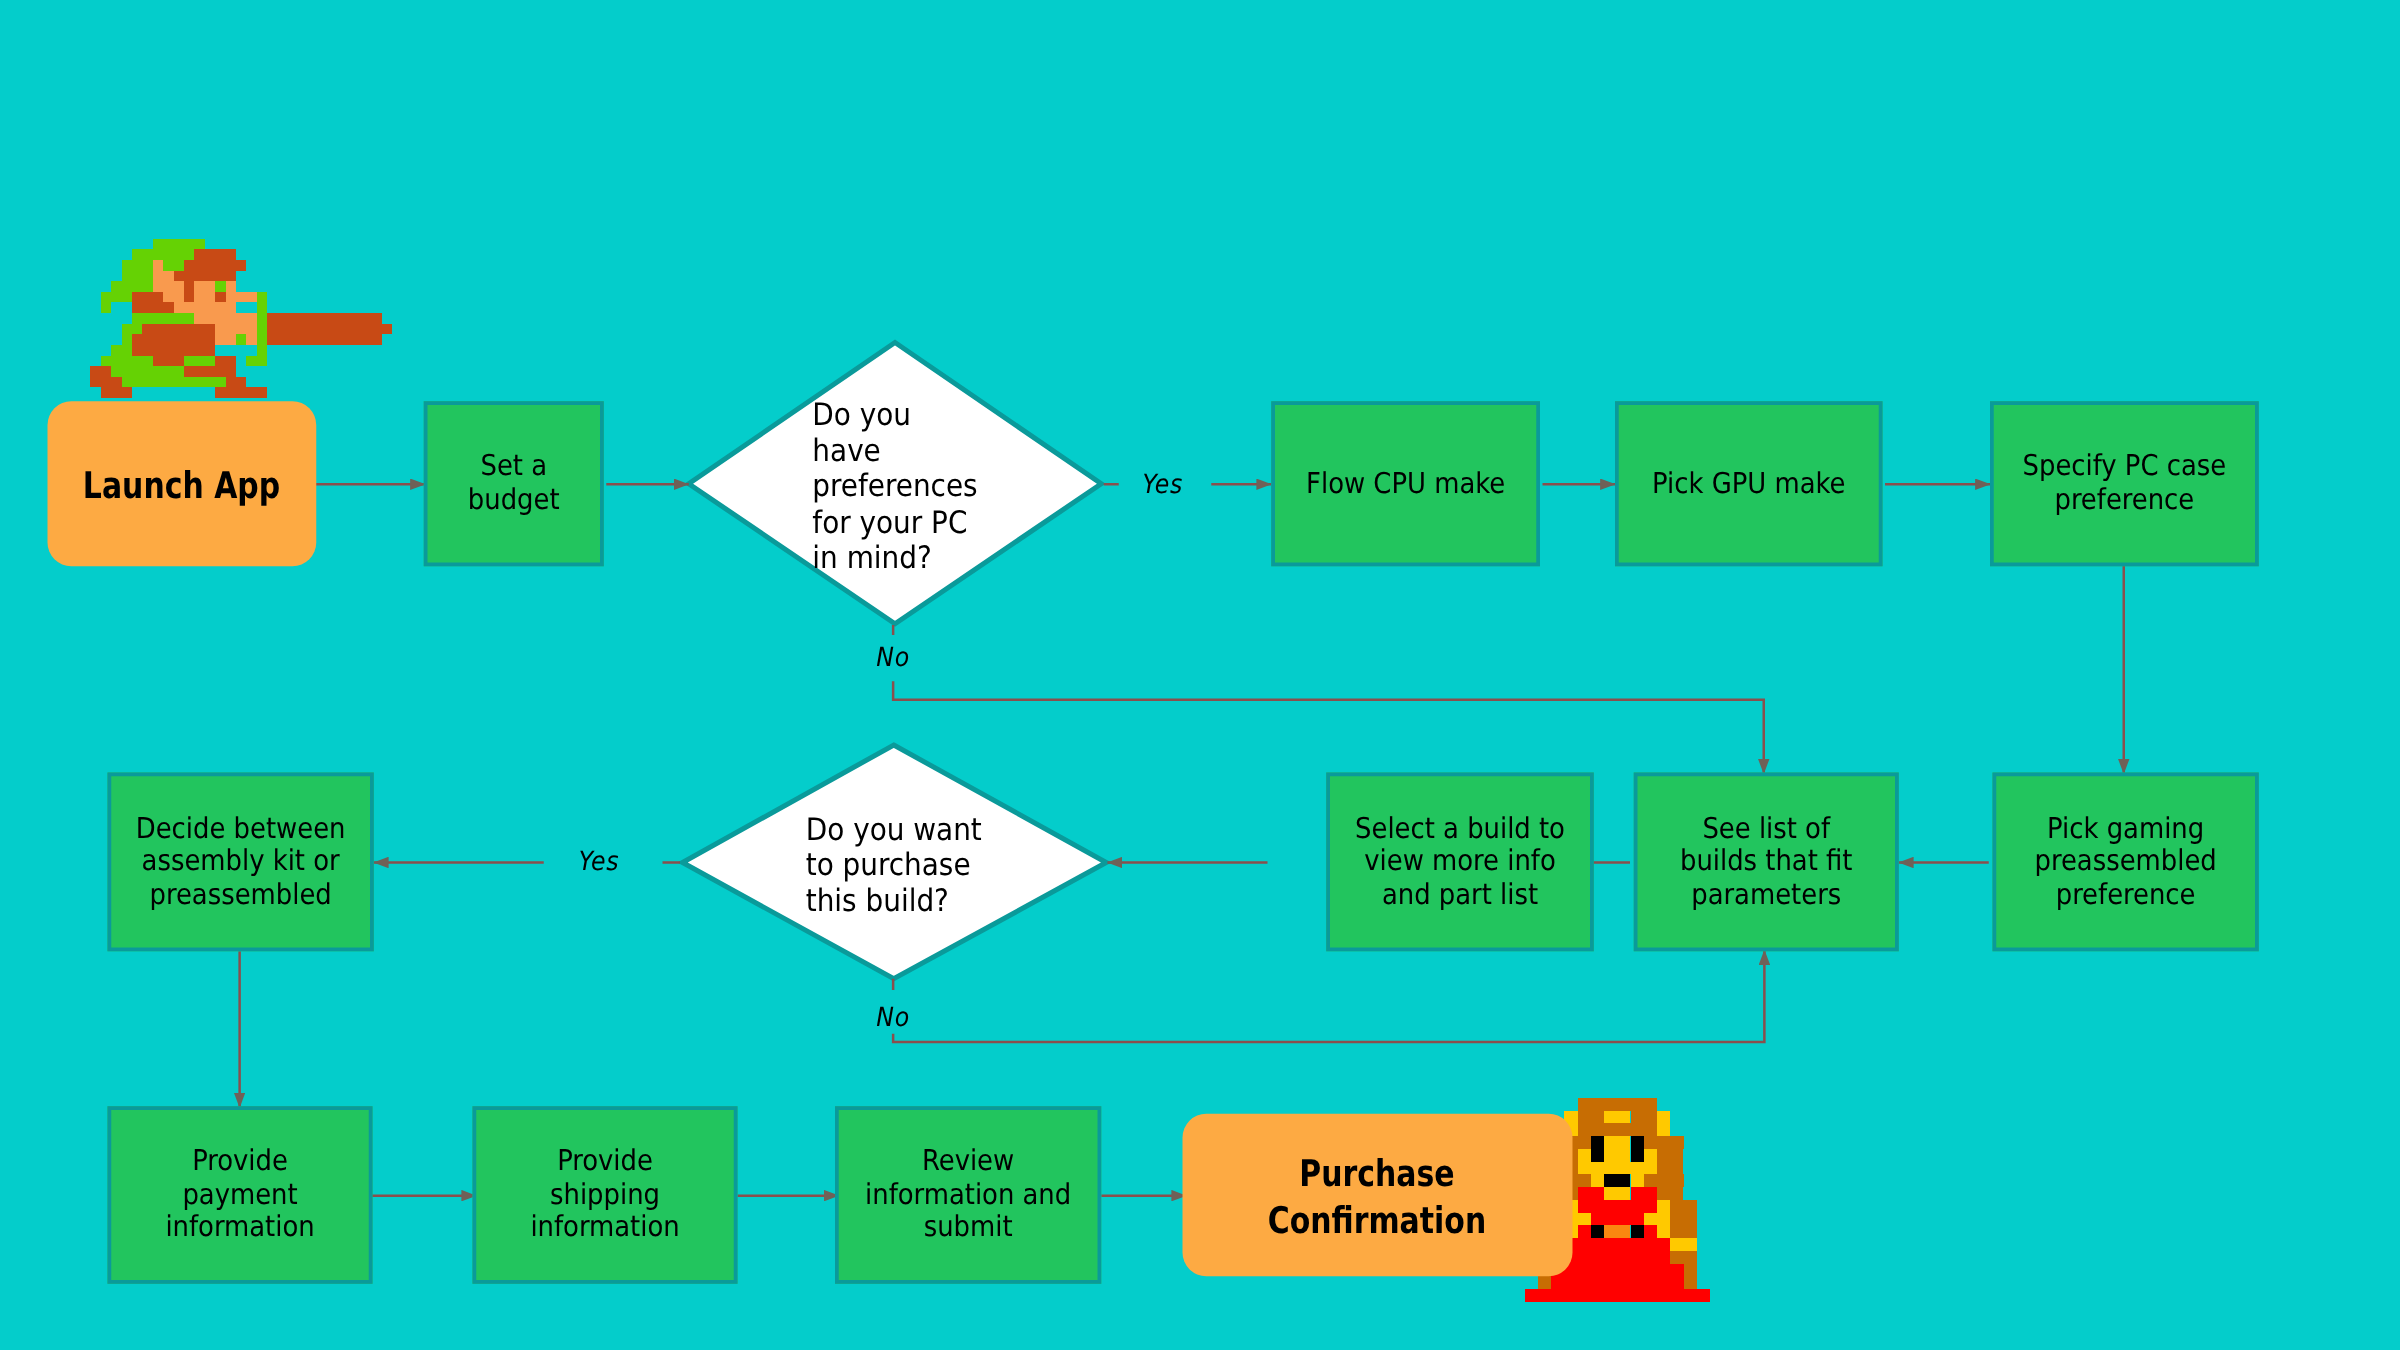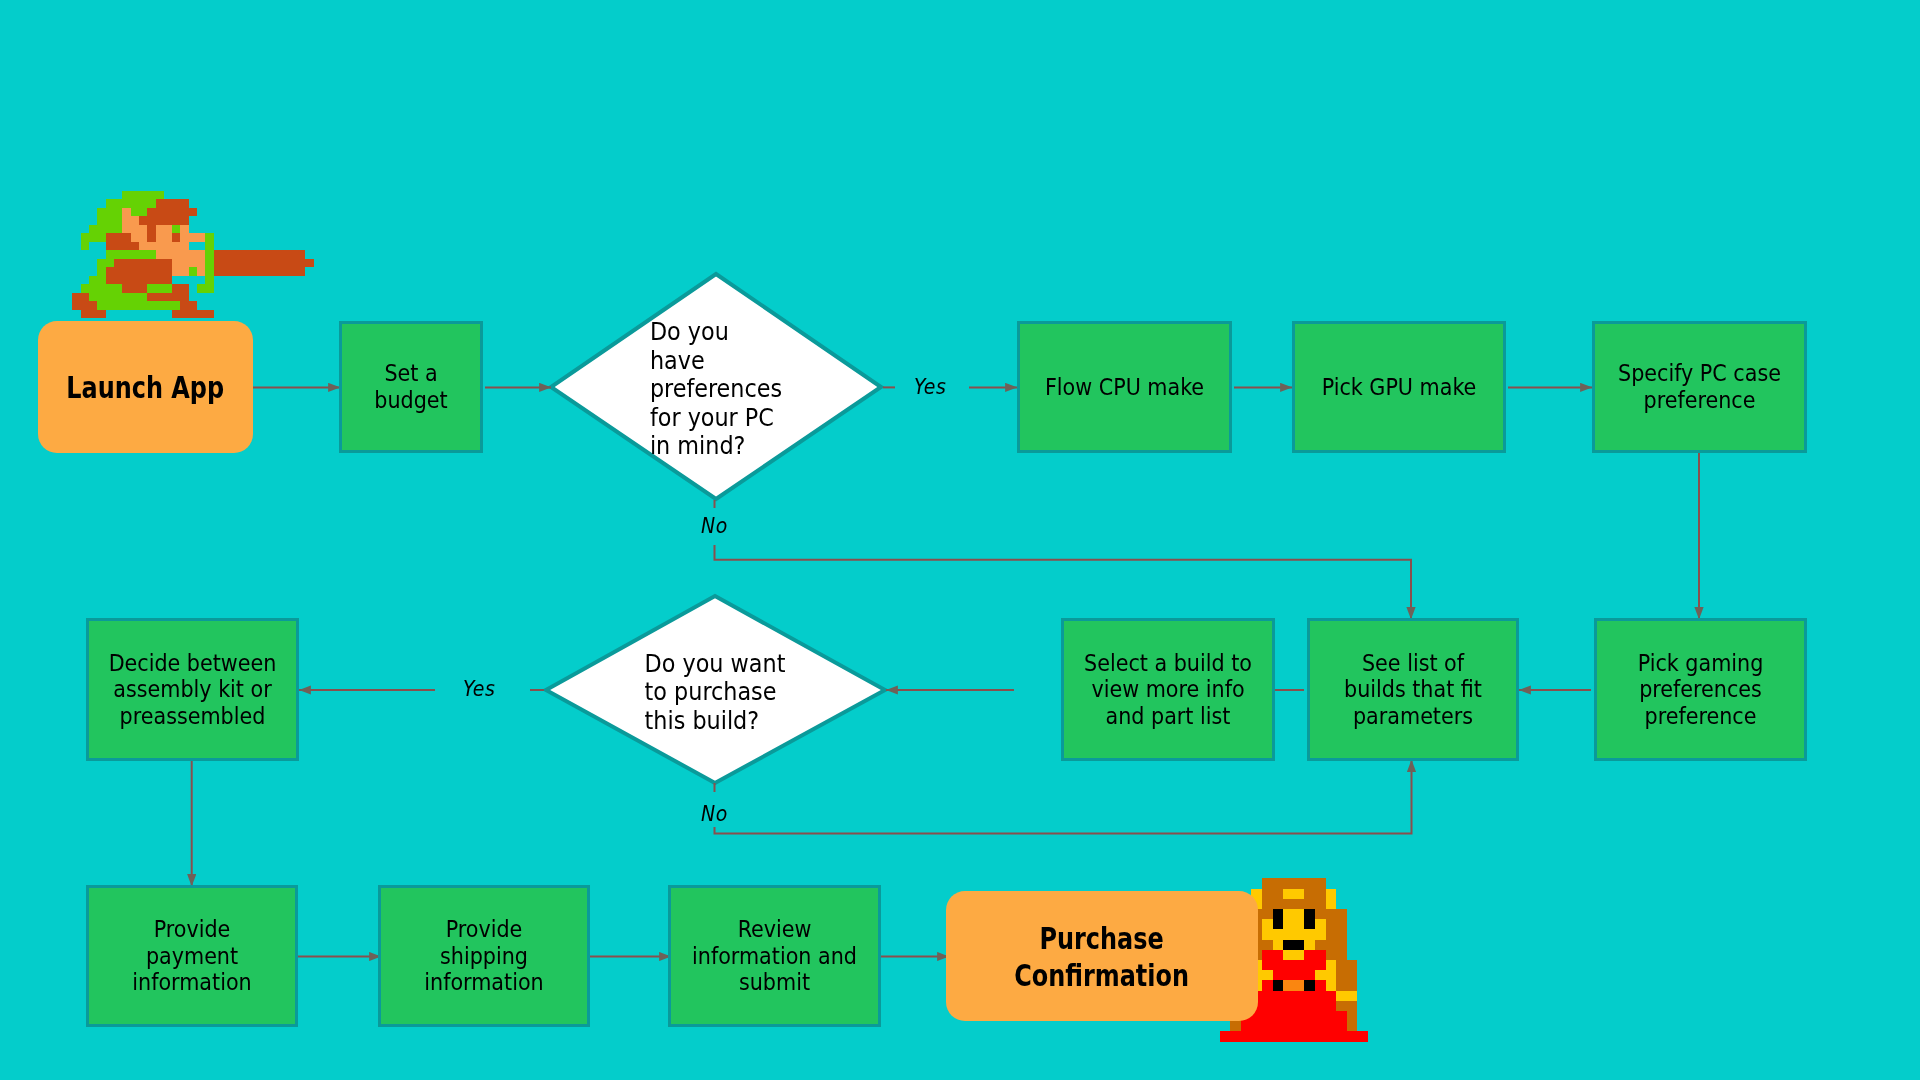--- a/index.html
+++ b/index.html
@@ -244,21 +244,21 @@
     </div>
 
     <div class="node proc" style="left:1307px;top:618px;width:212px;height:143px;">
       <span>See list of
 builds that fit
 parameters</span>
     </div>
 
     <div class="node proc" style="left:1594px;top:618px;width:213px;height:143px;">
       <span>Pick gaming
-preferences
+preassembled
 preference</span>
     </div>
 
     <div class="node proc" style="left:86px;top:885px;width:212px;height:142px;">
       <span>Provide
 payment
 information</span>
     </div>
 
     <div class="node proc" style="left:378px;top:885px;width:212px;height:142px;">

